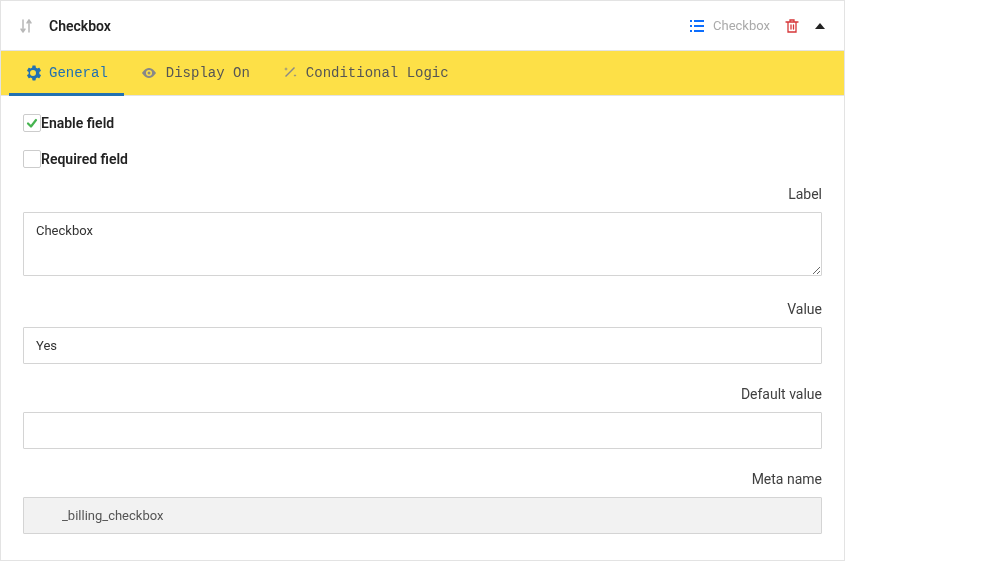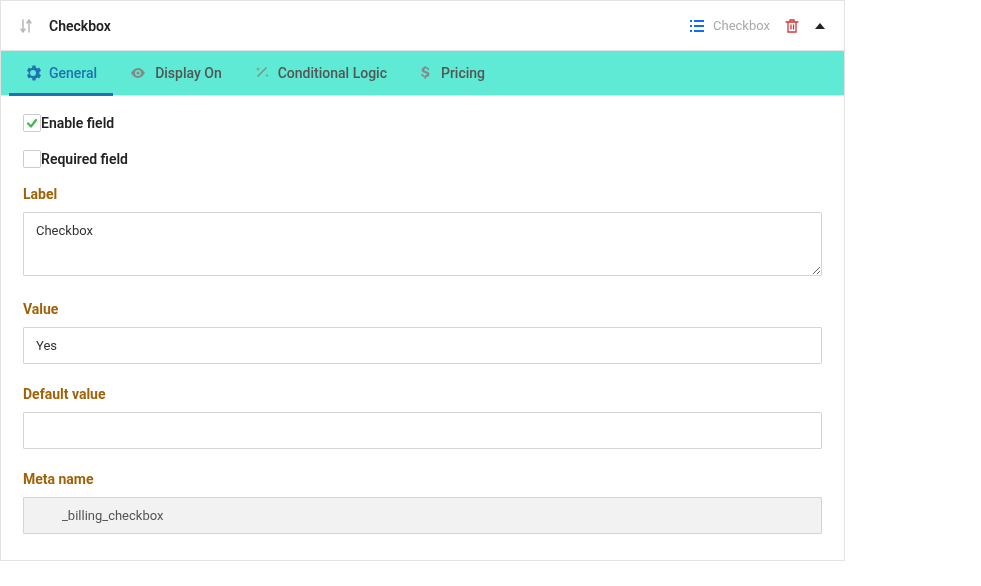--- a/index.html
+++ b/index.html
@@ -60,23 +60,24 @@
       font-size: 16px;
       cursor: pointer;
     }
     .collapse-btn {
       color: #222;
       cursor: pointer;
     }
     .tabs {
       display: flex;
       align-items: flex-start;
-      background: #5eead4;
+      background: #fde047;
       border-bottom: 1px solid #e3e3e3;
       padding: 0 8px;
+      font-family: Liberation Mono, monospace;
     }
     .tab {
       display: flex;
       align-items: center;
       gap: 8px;
       padding: 14px 16px;
       color: #555;
       cursor: pointer;
       font-size: 14px;
       font-weight: 500;
@@ -125,25 +126,26 @@
     }
     .checkbox-label {
       font-weight: 600;
       color: #222;
       font-size: 14px;
     }
     .form-group {
       margin-bottom: 22px;
     }
     .form-label {
-      font-weight: 700;
-      color: #a16207;
+      font-weight: 400;
+      color: #404040;
       display: block;
       margin-bottom: 10px;
       font-size: 14px;
+      text-align: right;
     }
     .text-input, .textarea-input {
       width: 100%;
       border: 1px solid #d4d4d4;
       padding: 10px 12px;
       font-size: 13px;
       color: #333;
       border-radius: 1px;
       font-family: inherit;
     }
@@ -220,28 +222,20 @@
       <span>Display On</span>
     </div>
     <div class="tab">
       <span class="tab-icon">
         <svg width="16" height="16" viewBox="0 0 16 16" fill="currentColor">
             <path d="M13 3l-9 9-1-1 9-9 1 1zM4 2l.5 1.5L6 4l-1.5.5L4 6l-.5-1.5L2 4l1.5-.5L4 2zm9 7l.4 1.1 1.1.4-1.1.4-.4 1.1-.4-1.1-1.1-.4 1.1-.4.4-1.1z"></path>
           </svg>
       </span>
       <span>Conditional Logic</span>
     </div>
-    <div class="tab">
-      <span class="tab-icon">
-        <svg width="14" height="16" viewBox="0 0 14 16" fill="currentColor">
-            <path d="M7 1v1.1c1.9.2 3.3 1.3 3.3 2.9H8.6c0-.8-.7-1.4-1.6-1.4s-1.6.6-1.6 1.3c0 .6.5 1 1.8 1.3 2.2.5 3.3 1.4 3.3 3 0 1.7-1.4 2.8-3.5 3V14H5.6v-1.8c-2-.2-3.4-1.4-3.4-3.1h1.7c0 .9.8 1.6 1.9 1.6 1.2 0 1.9-.6 1.9-1.4 0-.7-.5-1.1-1.9-1.4-2.1-.5-3.1-1.4-3.1-2.9 0-1.6 1.3-2.7 3-2.9V1H7z"></path>
-          </svg>
-      </span>
-      <span>Pricing</span>
-    </div>
   </div>
 
   <div class="tab-content">
 
     <div class="checkbox-row">
       <div class="checkbox checked">
         <svg width="14" height="14" viewBox="0 0 14 14" fill="none" stroke="currentColor" stroke-width="2.2" stroke-linecap="round" stroke-linejoin="round">
             <path d="M3 7.5 L6 10.5 L11 4"></path>
           </svg>
       </div>

